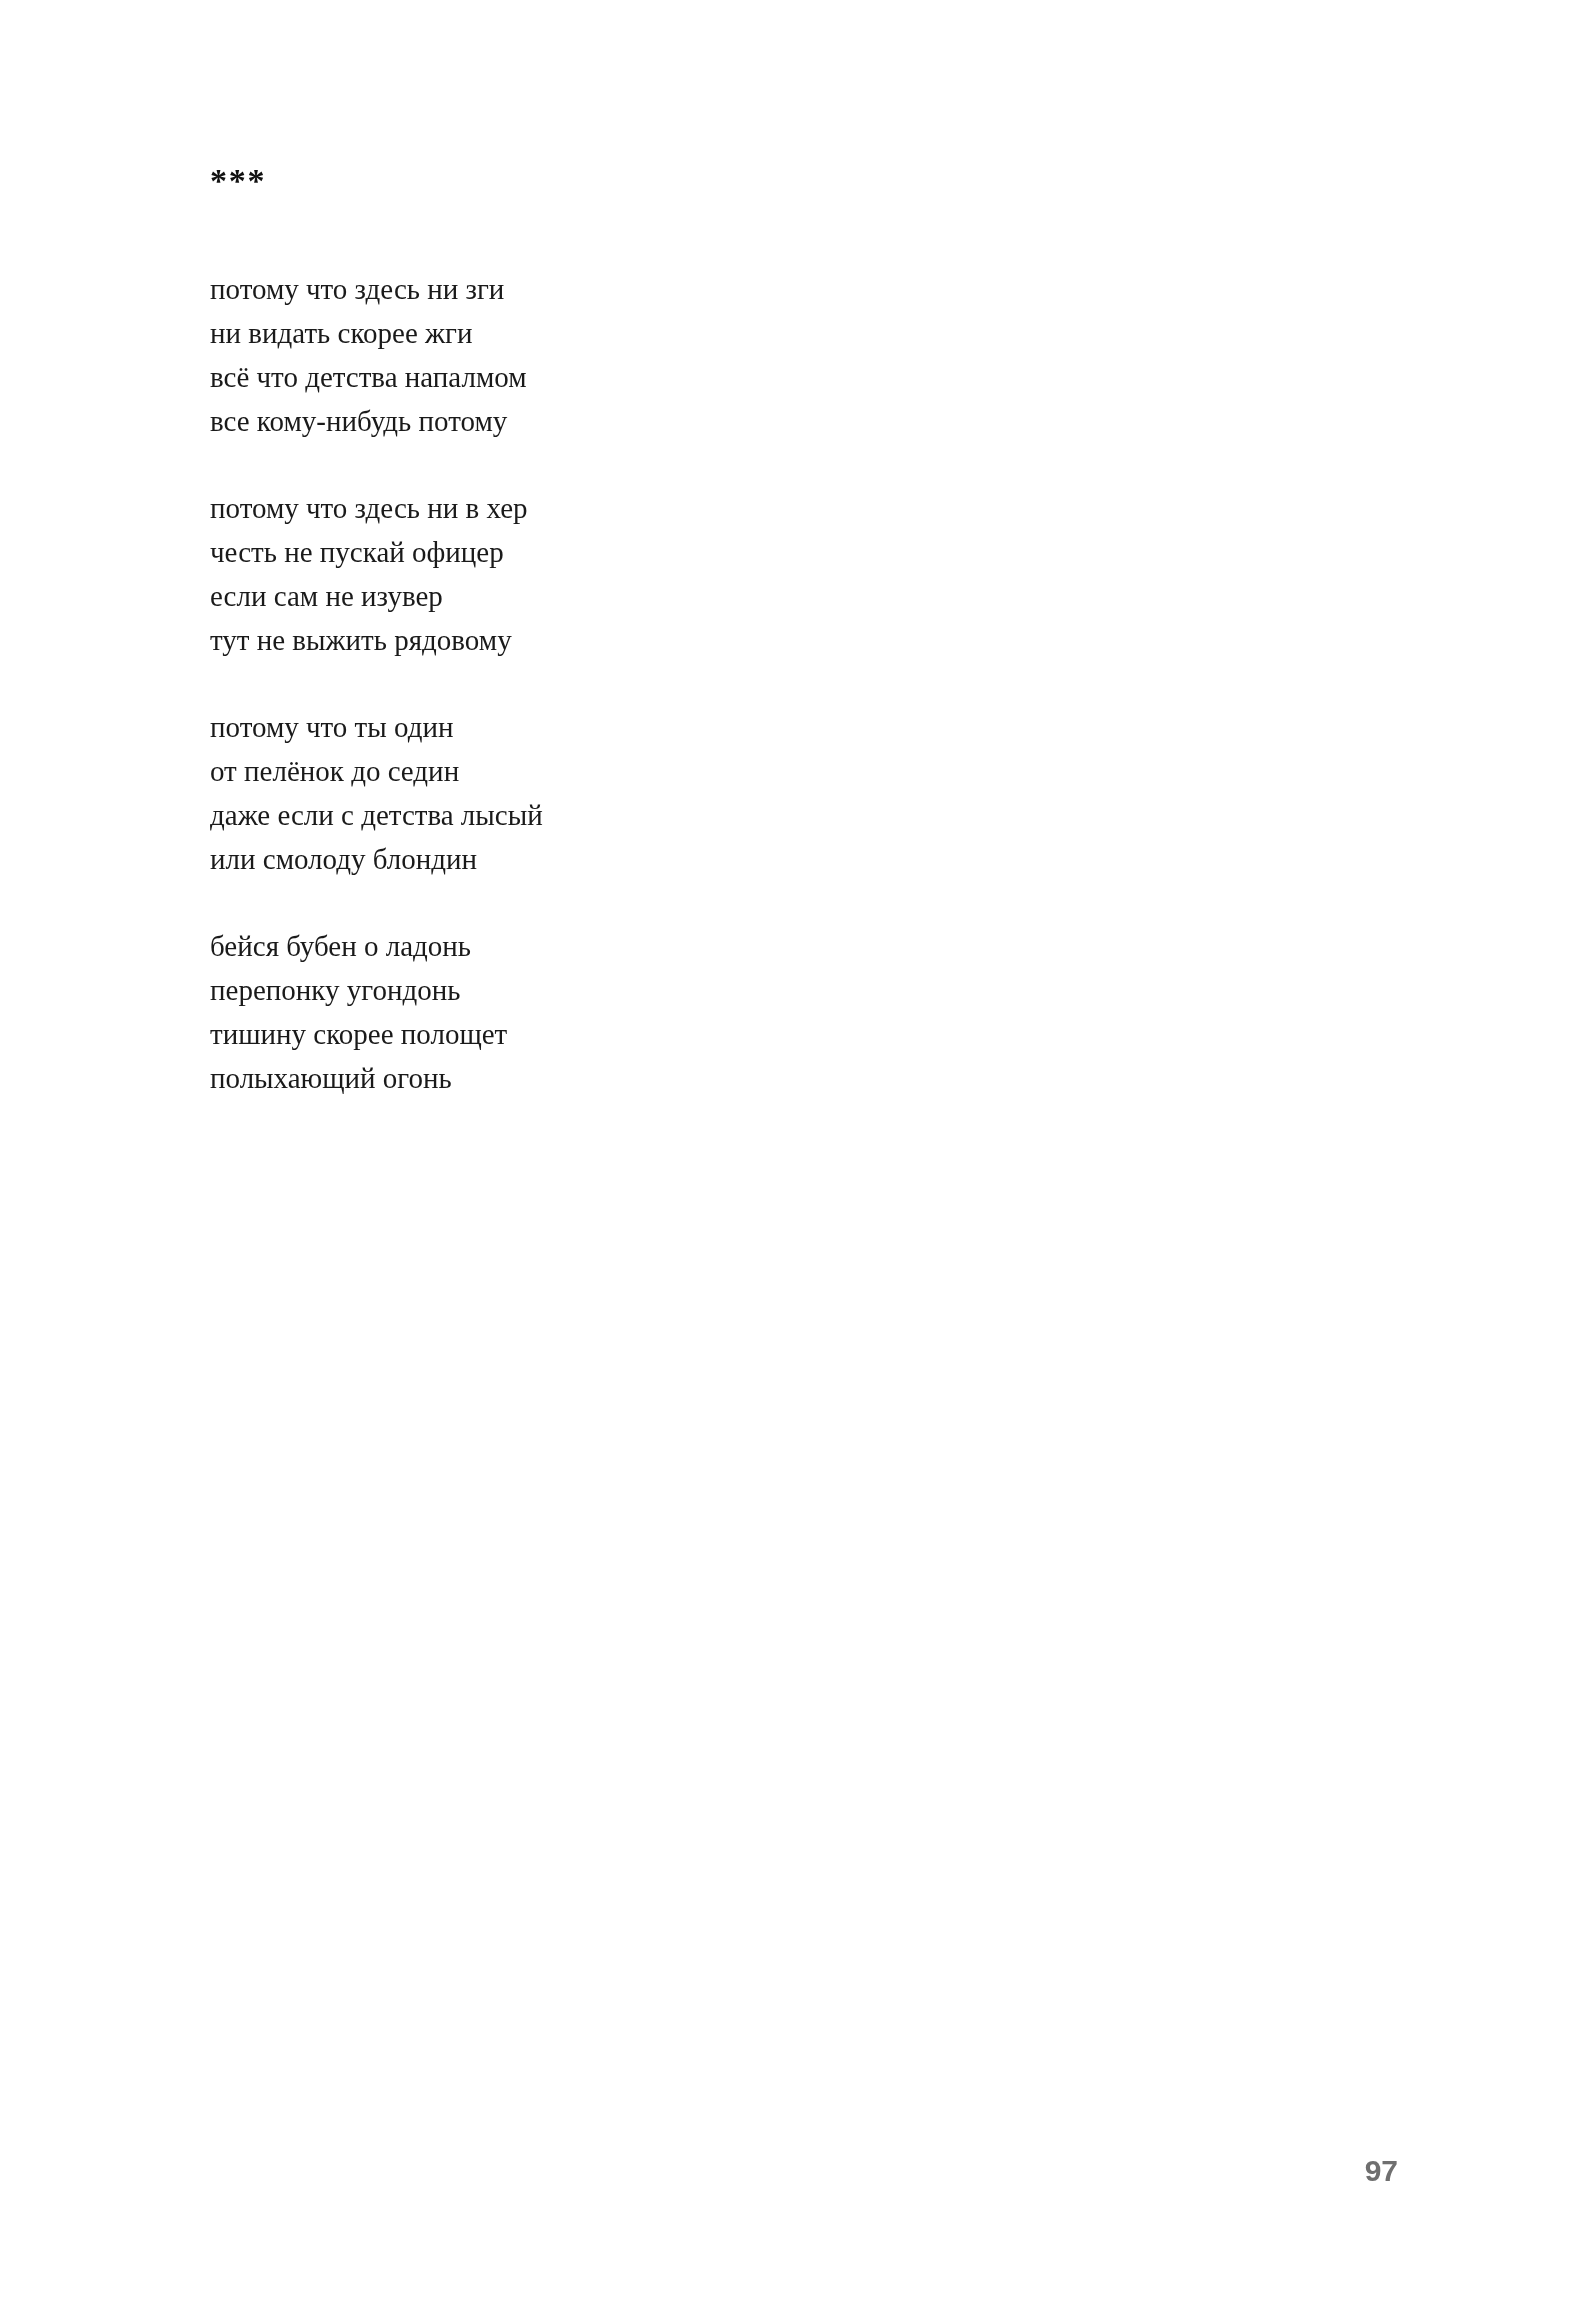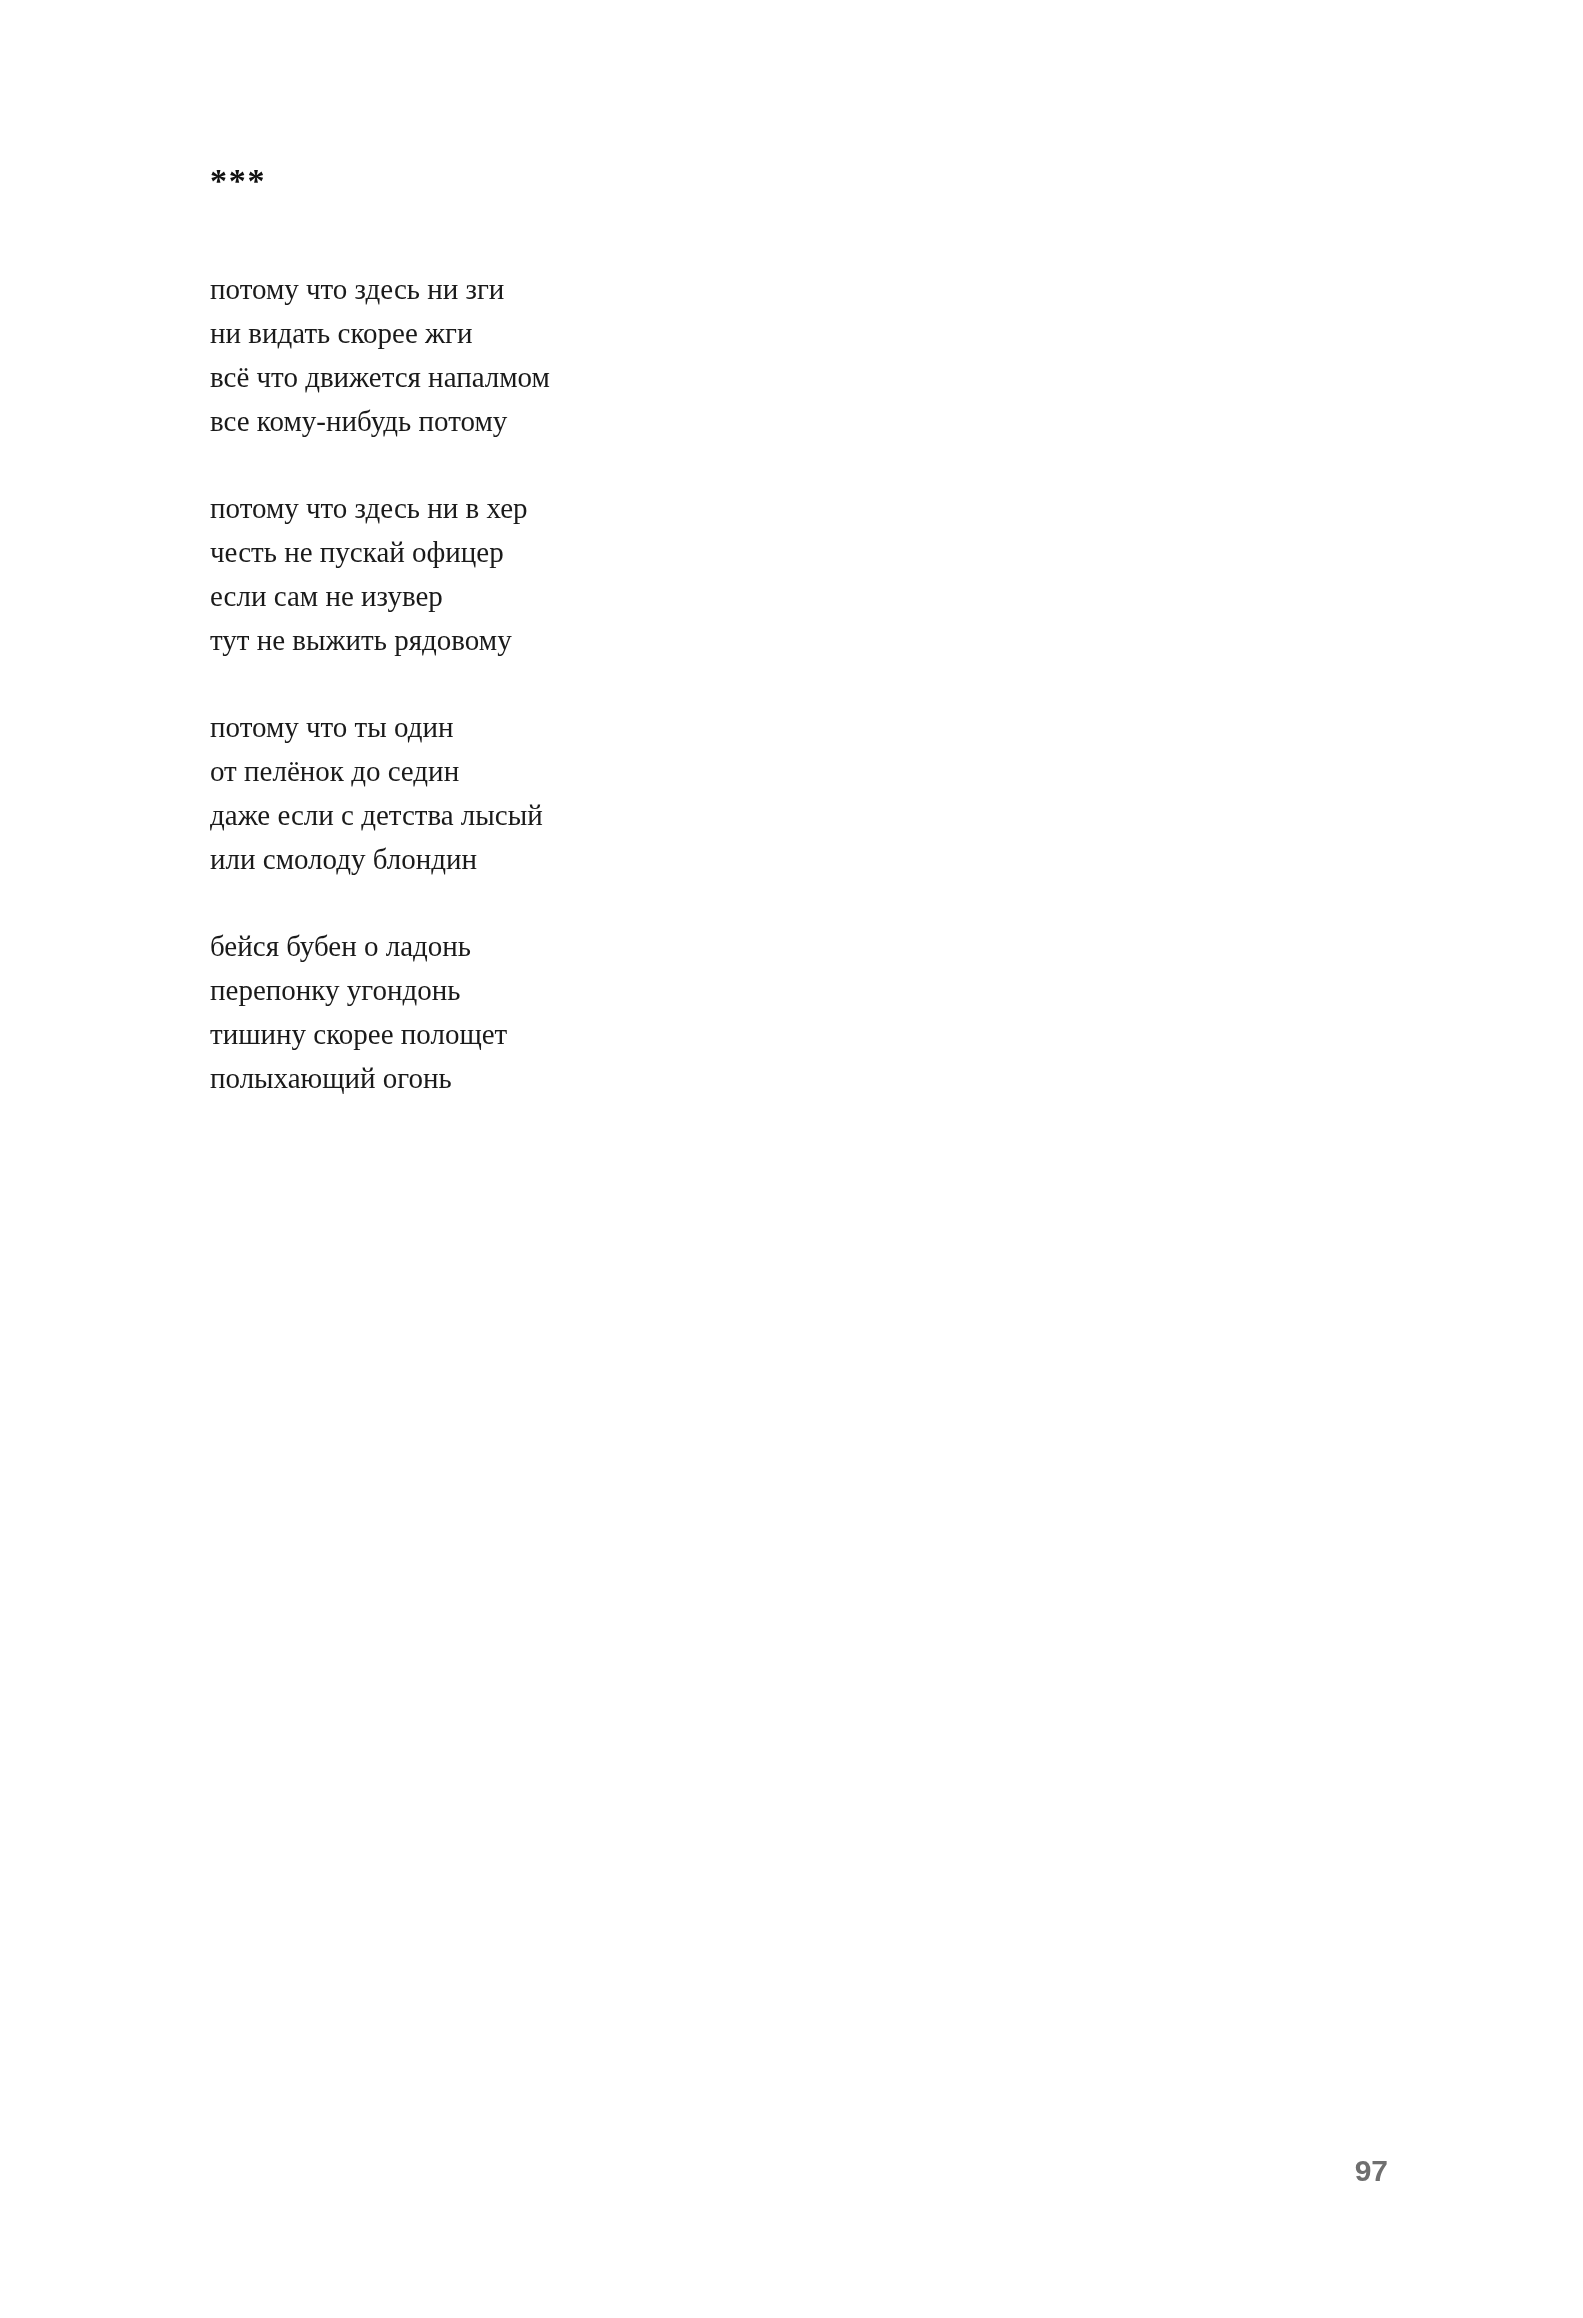--- a/index.html
+++ b/index.html
@@ -47,41 +47,41 @@
   }
   .line {
     font-family: "Liberation Serif", serif;
     font-size: 29px;
     line-height: 44px;
     color: #1a1a1a;
     white-space: pre;
   }
   .page-number {
     position: absolute;
-    right: 196px;
+    right: 186px;
     bottom: 131px;
     font-family: "Liberation Sans", sans-serif;
     font-weight: bold;
     font-size: 30px;
     color: #6f6f6f;
   }
 </style>
 </head>
 <body>
 
 <div class="page">
 
   <div class="content">
 
     <div class="poem-title">***</div>
 
     <div class="stanza">
       <div class="line">потому что здесь ни зги</div>
       <div class="line">ни видать скорее жги</div>
-      <div class="line">всё что движется напалмом</div>
+      <div class="line">всё что детства напалмом</div>
       <div class="line">все кому-нибудь потому</div>
     </div>
 
     <div class="stanza">
       <div class="line">потому что здесь ни в хер</div>
       <div class="line">честь не пускай офицер</div>
       <div class="line">если сам не изувер</div>
       <div class="line">тут не выжить рядовому</div>
     </div>
 

